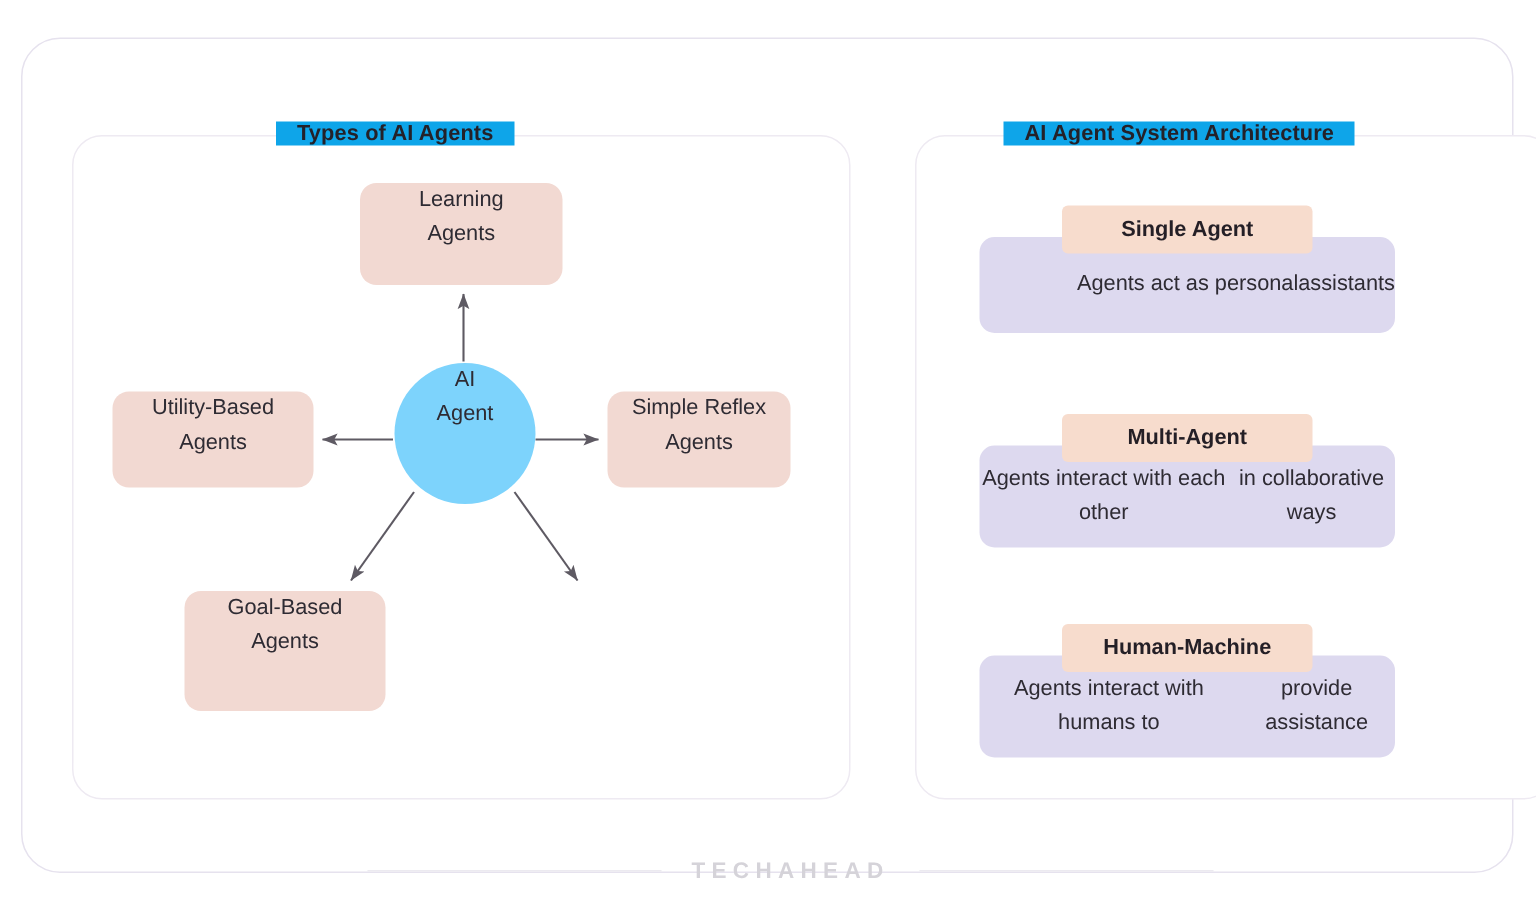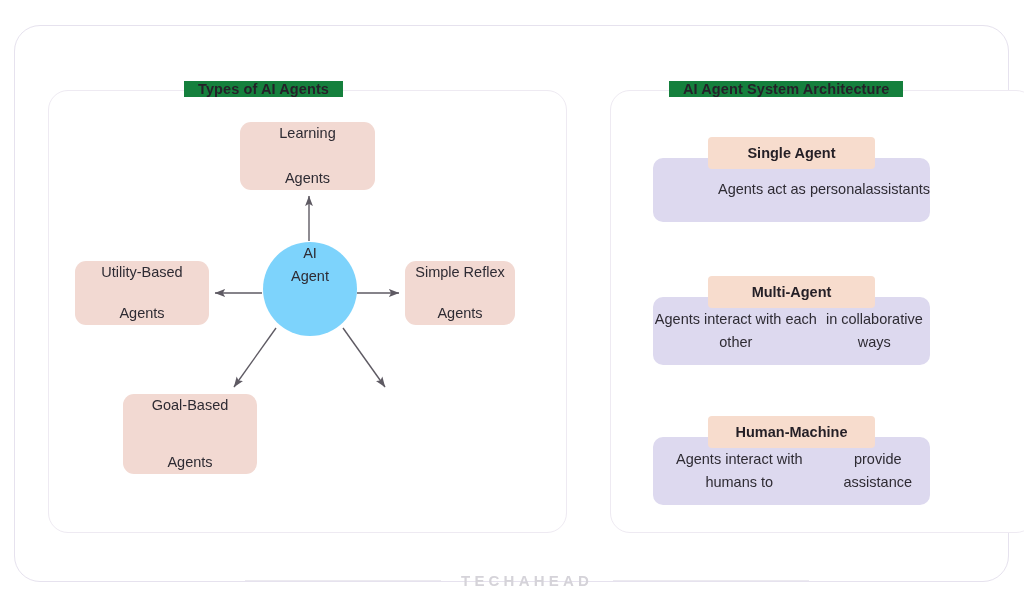--- a/index.html
+++ b/index.html
@@ -42,21 +42,21 @@
     box-sizing: border-box;
     background: #ffffff;
   }
   .panel-left  { left: 48px;  top: 90px; width: 519px; height: 443px; }
   .panel-right { left: 610px; top: 90px; width: 426px; height: 443px; }
 
   
   .panel-title {
     position: absolute;
     top: -10px;
-    background: #15803d;
+    background: #0ea5e9;
     padding: 0 14px;
     font-size: 14.5px;
     font-weight: bold;
     color: #242129;
     white-space: nowrap;
     letter-spacing: 0.1px;
     text-align: center;
   }
   .panel-left .panel-title  { left: 135px; }
   .panel-right .panel-title { left: 58px; }
@@ -65,32 +65,32 @@
   .diagram { position: absolute; left: 0; top: 0; width: 1024px; height: 609px; }
   .diagram svg { position: absolute; left: 0; top: 0; }
 
   .node {
     position: absolute;
     background: #f2d9d2;
     border-radius: 11px;
     display: flex;
     flex-direction: column;
     align-items: center;
-    justify-content: space-between;
+    justify-content: flex-start;
     text-align: center;
     font-size: 14.5px;
     line-height: 1.62;
     color: #2e2b33;
     box-sizing: border-box;
   }
   .node span { display: block; }
 
   .node-learning { left: 240px; top: 122px; width: 135px; height: 68px; }
   .node-utility  { left: 75px;  top: 261px; width: 134px; height: 64px; }
-  .node-simple   { left: 405px; top: 261px; width: 110px; height: 64px; }
+  .node-simple   { left: 405px; top: 261px; width: 122px; height: 64px; }
   .node-goal     { left: 123px; top: 394px; width: 134px; height: 80px; }
   .node-model    { left: 359px; top: 394px; width: 133px; height: 64px; }
 
   .hub {
     position: absolute;
     left: 263px;
     top: 242px;
     width: 94px;
     height: 94px;
     border-radius: 50%;

